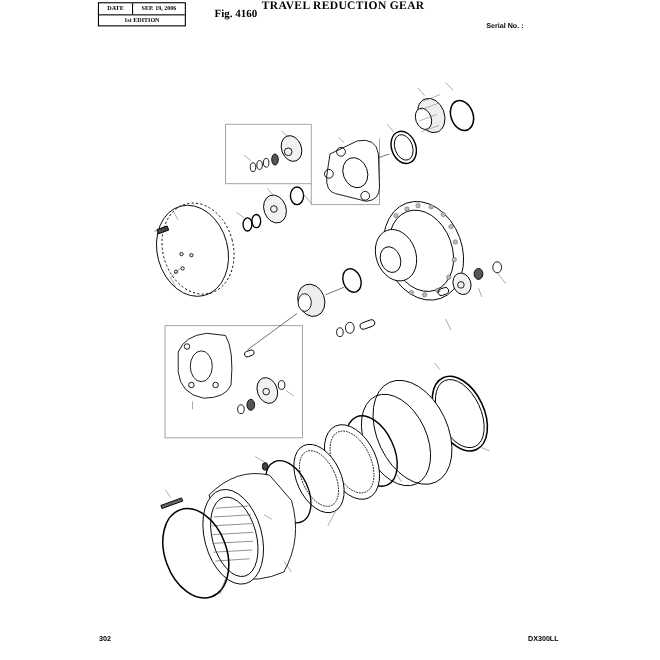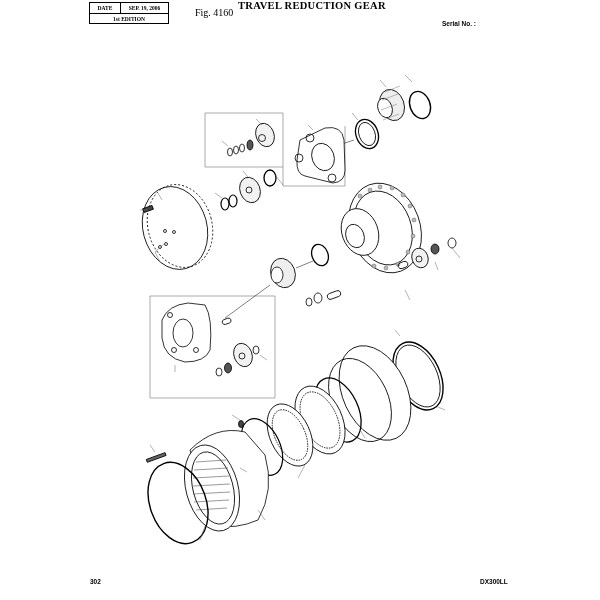--- a/index.html
+++ b/index.html
@@ -2,21 +2,21 @@
 <html><head>
 <meta charset="utf-8">
 <style>
   html, body { margin:0; padding:0; background:#ffffff; }
   body { width:600px; height:600px; position:relative; overflow:hidden; font-family:"Liberation Serif", serif; color:#000; }
   .hdr-box { position:absolute; left:89px; top:2px; width:78px; height:20px; border:1px solid #000; font-size:5.5px; font-weight:bold; }
   .hdr-box .row1 { display:flex; height:10px; border-bottom:1px solid #000; }
   .hdr-box .c1 { width:30px; border-right:1px solid #000; display:flex; align-items:center; justify-content:center; }
   .hdr-box .c2 { flex:1; display:flex; align-items:center; justify-content:center; }
   .hdr-box .row2 { height:9px; display:flex; align-items:center; justify-content:center; }
-  .fig-no { position:absolute; left:195px; top:7px; font-size:10px; font-weight:normal; }
+  .fig-no { position:absolute; left:195px; top:7px; font-size:10px; font-weight:bold; }
   .title { position:absolute; left:238px; top:1px; font-size:10.5px; font-weight:bold; line-height:10px; letter-spacing:0.3px; }
   .serial { position:absolute; left:442px; top:20px; font-size:6.5px; font-weight:bold; font-family:"Liberation Sans", sans-serif; }
   .page-no { position:absolute; left:90px; top:578px; font-size:6.5px; font-weight:bold; font-family:"Liberation Sans", sans-serif; }
   .model { position:absolute; left:480px; top:578px; font-size:6.5px; font-weight:bold; font-family:"Liberation Sans", sans-serif; }
   svg.diagram { position:absolute; left:0; top:0; }
 </style>
 </head>
 <body>
 
 <div class="hdr-box">

